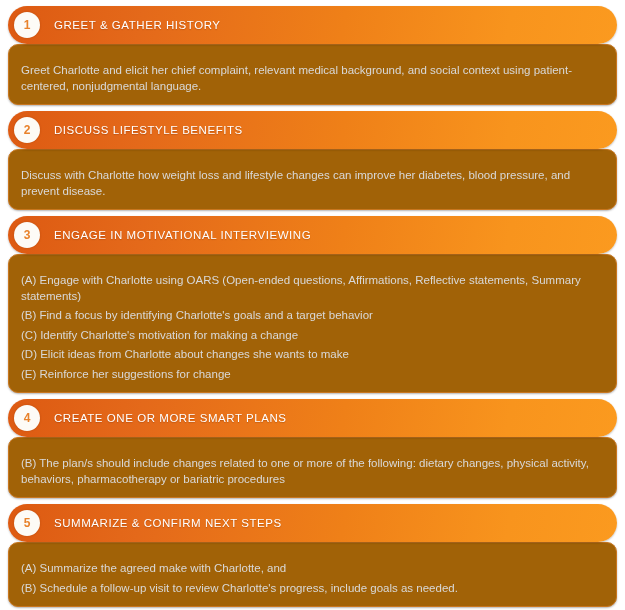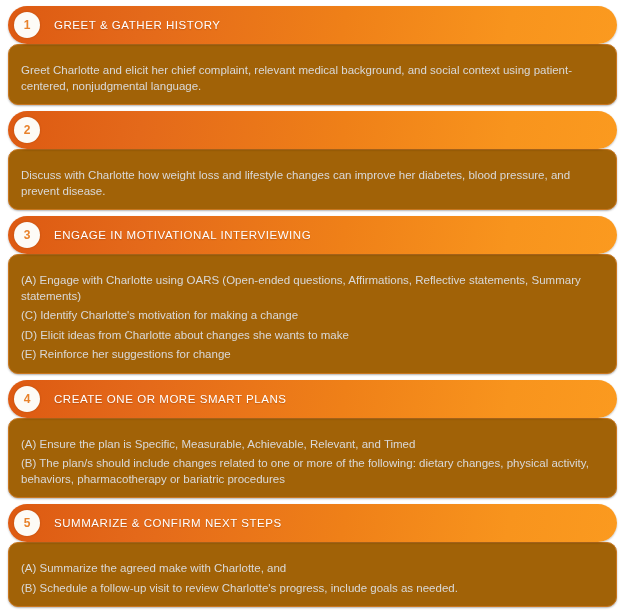--- a/index.html
+++ b/index.html
@@ -93,44 +93,45 @@
         <div class="step-badge">1</div>
         <div class="step-title">GREET &amp; GATHER HISTORY</div>
       </div>
       <div class="step-body">
         <p class="body-line">Greet Charlotte and elicit her chief complaint, relevant medical background, and social context using patient-centered, nonjudgmental language.</p>
       </div>
     </div>
     <div class="step">
       <div class="step-header">
         <div class="step-badge">2</div>
+        <div class="step-title">DISCUSS LIFESTYLE BENEFITS</div>
       </div>
       <div class="step-body">
         <p class="body-line">Discuss with Charlotte how weight loss and lifestyle changes can improve her diabetes, blood pressure, and prevent disease.</p>
       </div>
     </div>
     <div class="step">
       <div class="step-header">
         <div class="step-badge">3</div>
         <div class="step-title">ENGAGE IN MOTIVATIONAL INTERVIEWING</div>
       </div>
       <div class="step-body">
         <p class="body-line">(A) Engage with Charlotte using OARS (Open-ended questions, Affirmations, Reflective statements, Summary statements)</p>
+        <p class="body-line">(B) Find a focus by identifying Charlotte's goals and a target behavior</p>
         <p class="body-line">(C) Identify Charlotte's motivation for making a change</p>
         <p class="body-line">(D) Elicit ideas from Charlotte about changes she wants to make</p>
         <p class="body-line">(E) Reinforce her suggestions for change</p>
       </div>
     </div>
     <div class="step">
       <div class="step-header">
         <div class="step-badge">4</div>
         <div class="step-title">CREATE ONE OR MORE SMART PLANS</div>
       </div>
       <div class="step-body">
-        <p class="body-line">(A) Ensure the plan is Specific, Measurable, Achievable, Relevant, and Timed</p>
         <p class="body-line">(B) The plan/s should include changes related to one or more of the following: dietary changes, physical activity, behaviors, pharmacotherapy or bariatric procedures</p>
       </div>
     </div>
     <div class="step">
       <div class="step-header">
         <div class="step-badge">5</div>
         <div class="step-title">SUMMARIZE &amp; CONFIRM NEXT STEPS</div>
       </div>
       <div class="step-body">
         <p class="body-line">(A) Summarize the agreed make with Charlotte, and</p>

